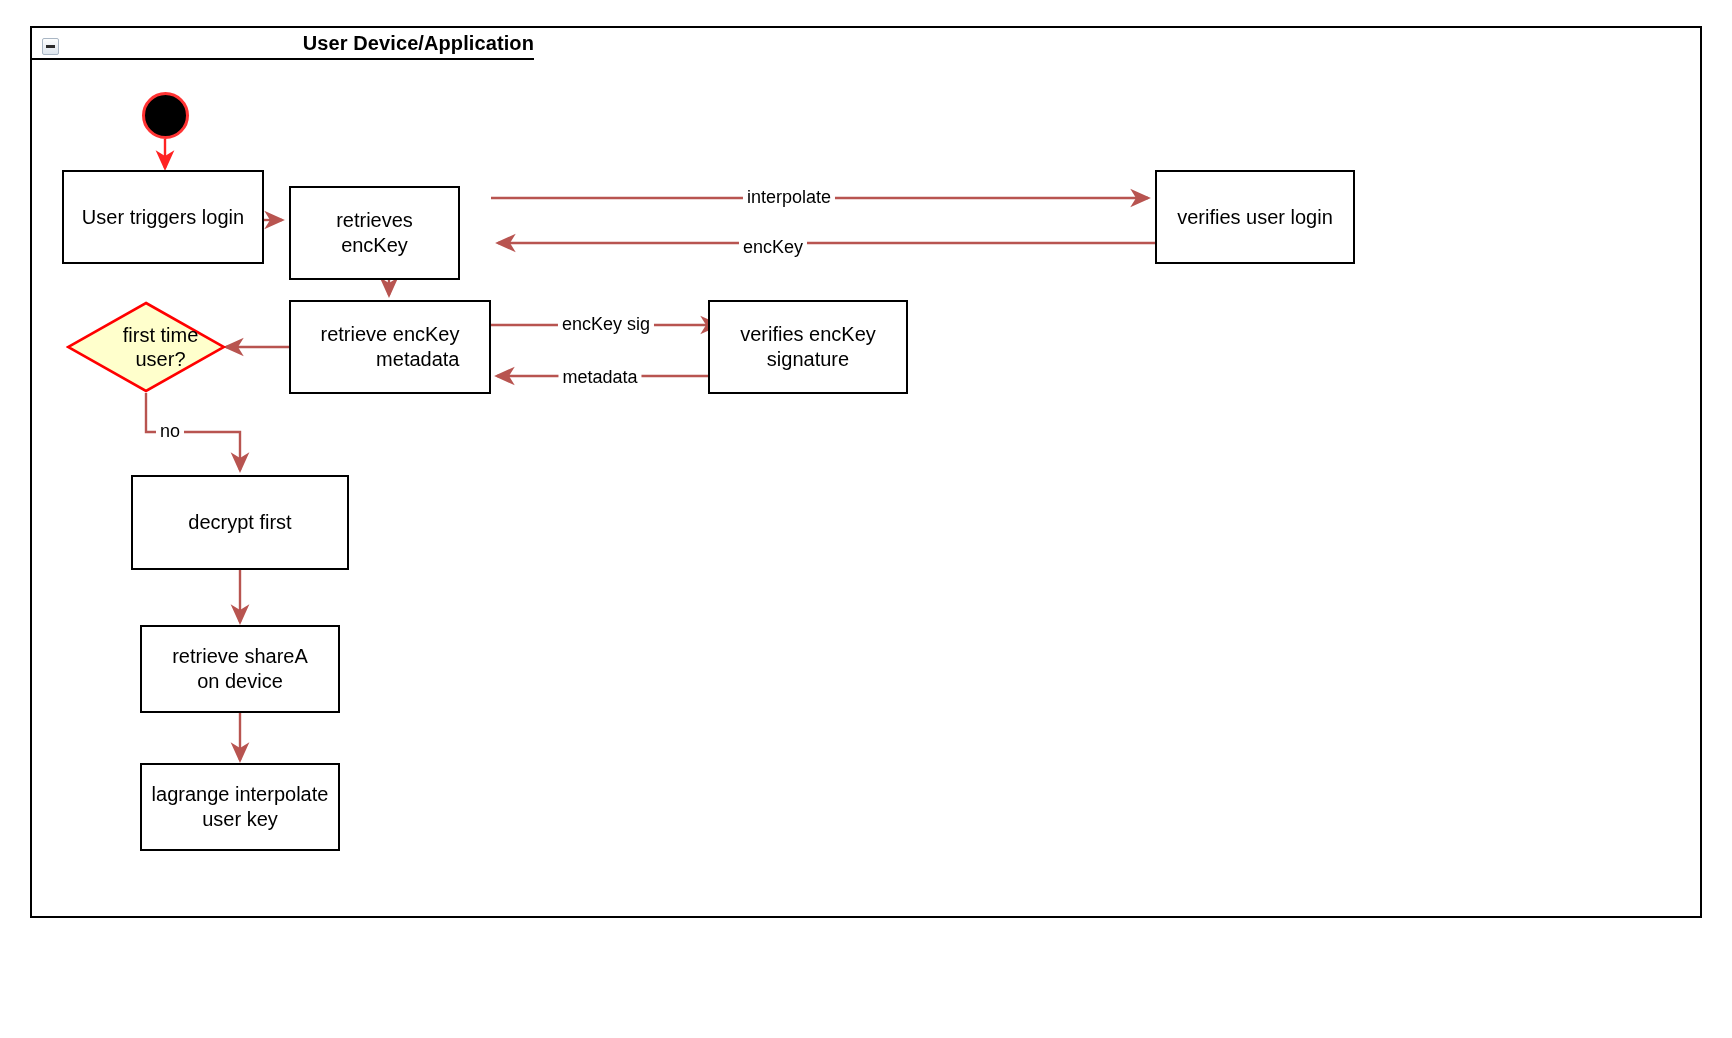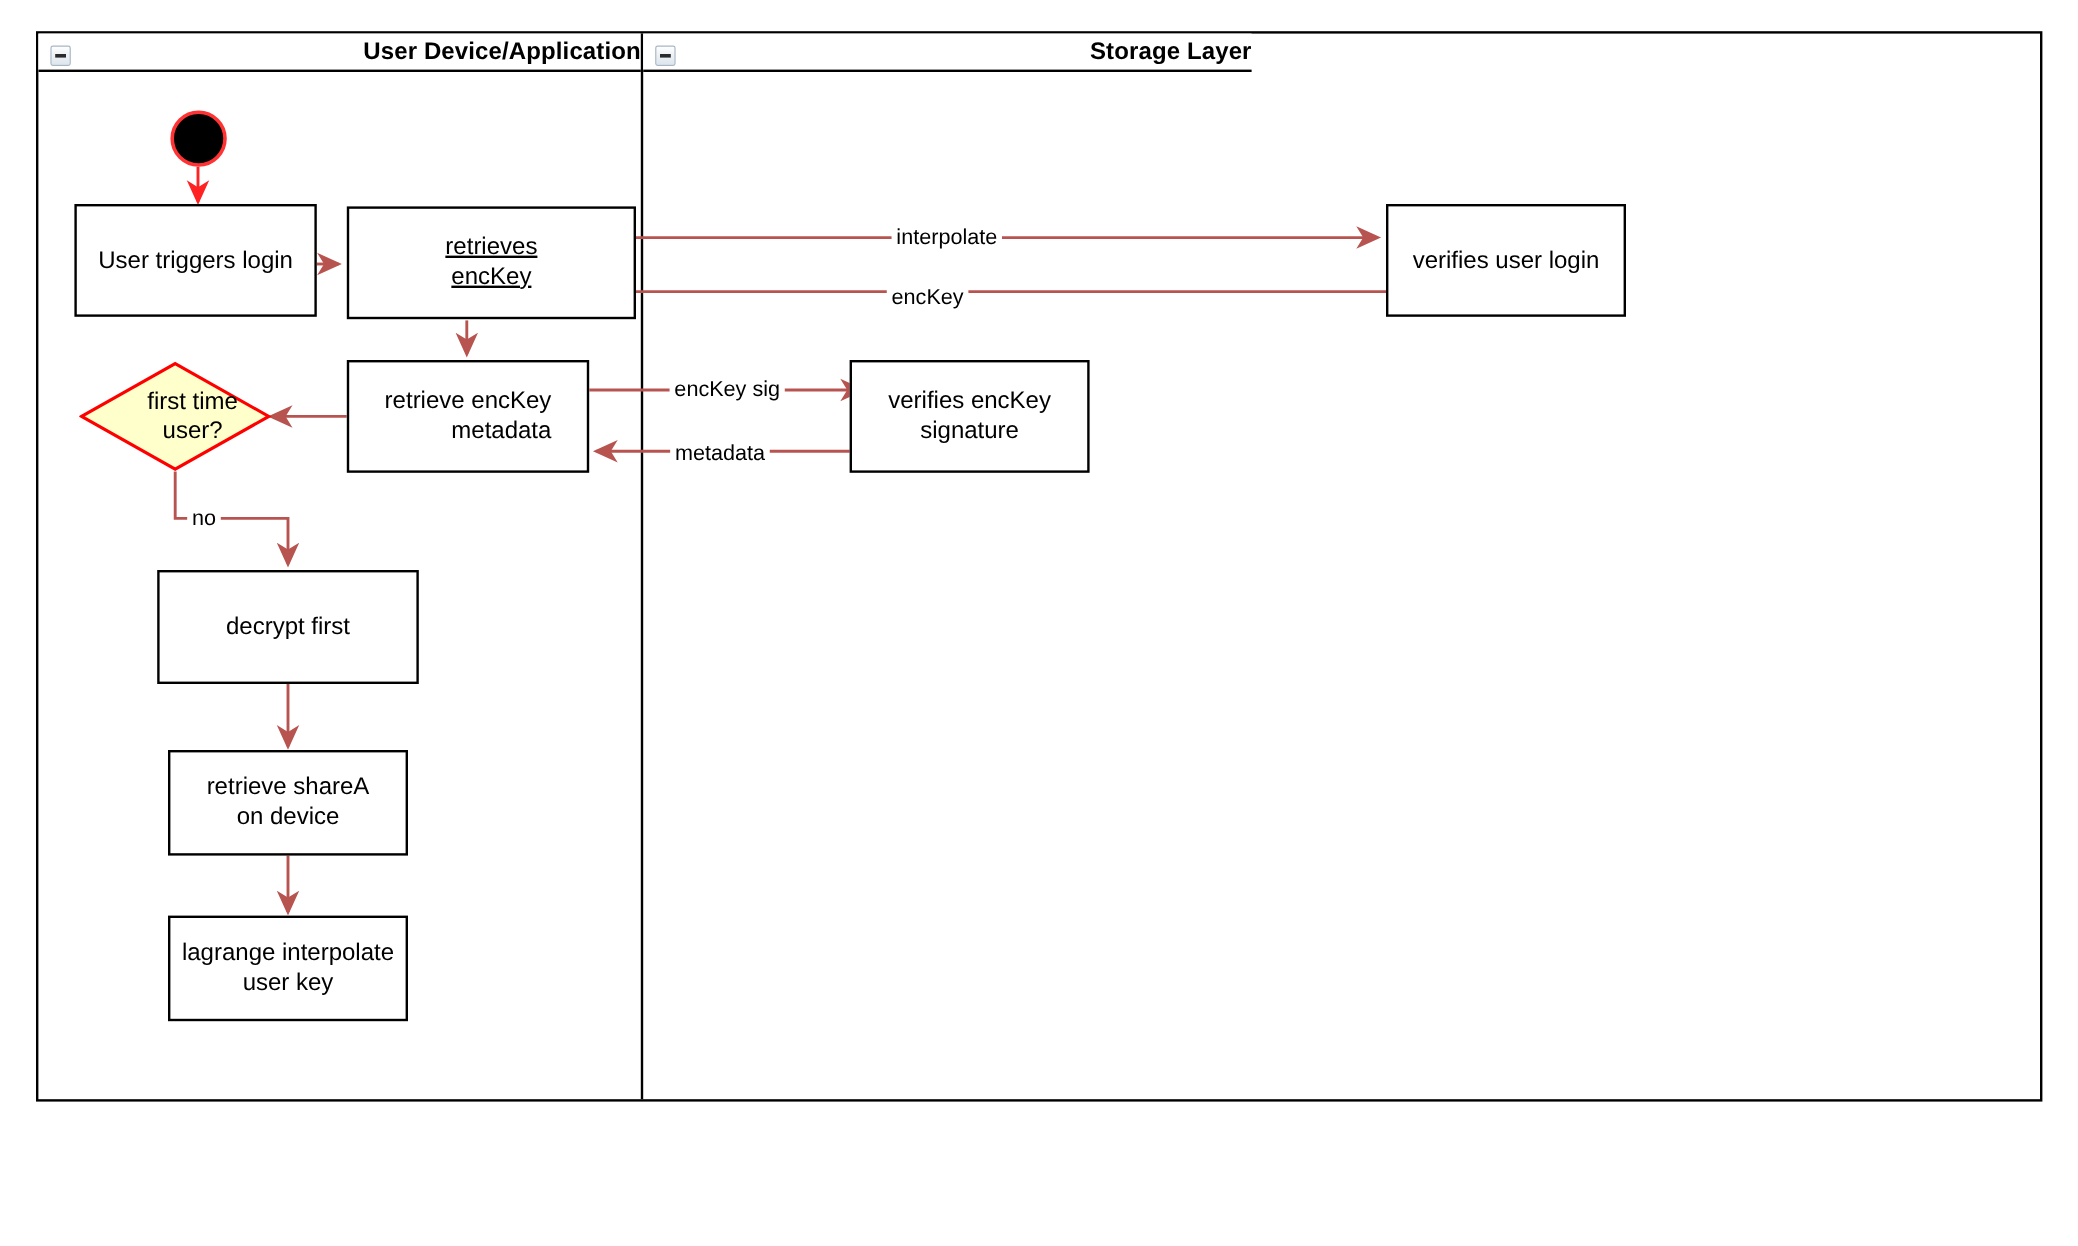--- a/index.html
+++ b/index.html
@@ -150,28 +150,20 @@
 
     <div class="lane" style="left:0px; width:502px;">
       <div class="lane-header">
         <span class="collapse-box">
           <span class="minus"></span>
         </span>
         <span class="lane-title">User Device/Application</span>
       </div>
     </div>
 
-    <div class="lane divider" style="left:502px; width:509px;">
-      <div class="lane-header">
-        <span class="collapse-box">
-          <span class="minus"></span>
-        </span>
-        <span class="lane-title">Storage Layer</span>
-      </div>
-    </div>
 
 
   </div>
 
   <svg class="edges" viewBox="0 0 1732 1038" xmlns="http://www.w3.org/2000/svg">
     <defs>
       <marker id="arrow-red" markerWidth="9" markerHeight="9" refX="7.4" refY="4.5" orient="auto" markerUnits="strokeWidth">
         <path d="M0,0.6 L8.6,4.5 L0,8.4 L2.4,4.5 Z" fill="#ff2222"></path>
       </marker>
       <marker id="arrow-brick" markerWidth="9" markerHeight="9" refX="7.4" refY="4.5" orient="auto" markerUnits="strokeWidth">
@@ -242,21 +234,21 @@
   <div class="edge-label" style="left:606px; top:325px;">encKey sig</div>
 
   <div class="edge-label" style="left:600px; top:378px;">metadata</div>
 
   <div class="edge-label" style="left:170px; top:432px;">no</div>
 
   <div class="start-node" style="left:142px; top:92px; width:47px; height:47px;"></div>
 
   <div class="node" style="left:62px; top:170px; width:202px; height:94px;">User triggers login</div>
 
-  <div class="node" style="left:289px; top:172px; width:241px; height:94px;text-decoration:underline;">retrieves
+  <div class="node" style="left:289px; top:186px; width:171px; height:94px;">retrieves
 encKey</div>
 
   <div class="node" style="left:289px; top:300px; width:202px; height:94px;text-align:right;">retrieve encKey
 metadata</div>
 
   <div class="decision-wrap" style="left:66px; top:301px; width:160px; height:92px;">
     <svg class="decision-shape" viewBox="0 0 160 92" preserveAspectRatio="none" xmlns="http://www.w3.org/2000/svg">
       <polygon points="80,2 158,46 80,90 2,46" fill="#ffffcc" stroke="#ff0000" stroke-width="2.6"></polygon>
     </svg>
     <span class="decision-label">first time

